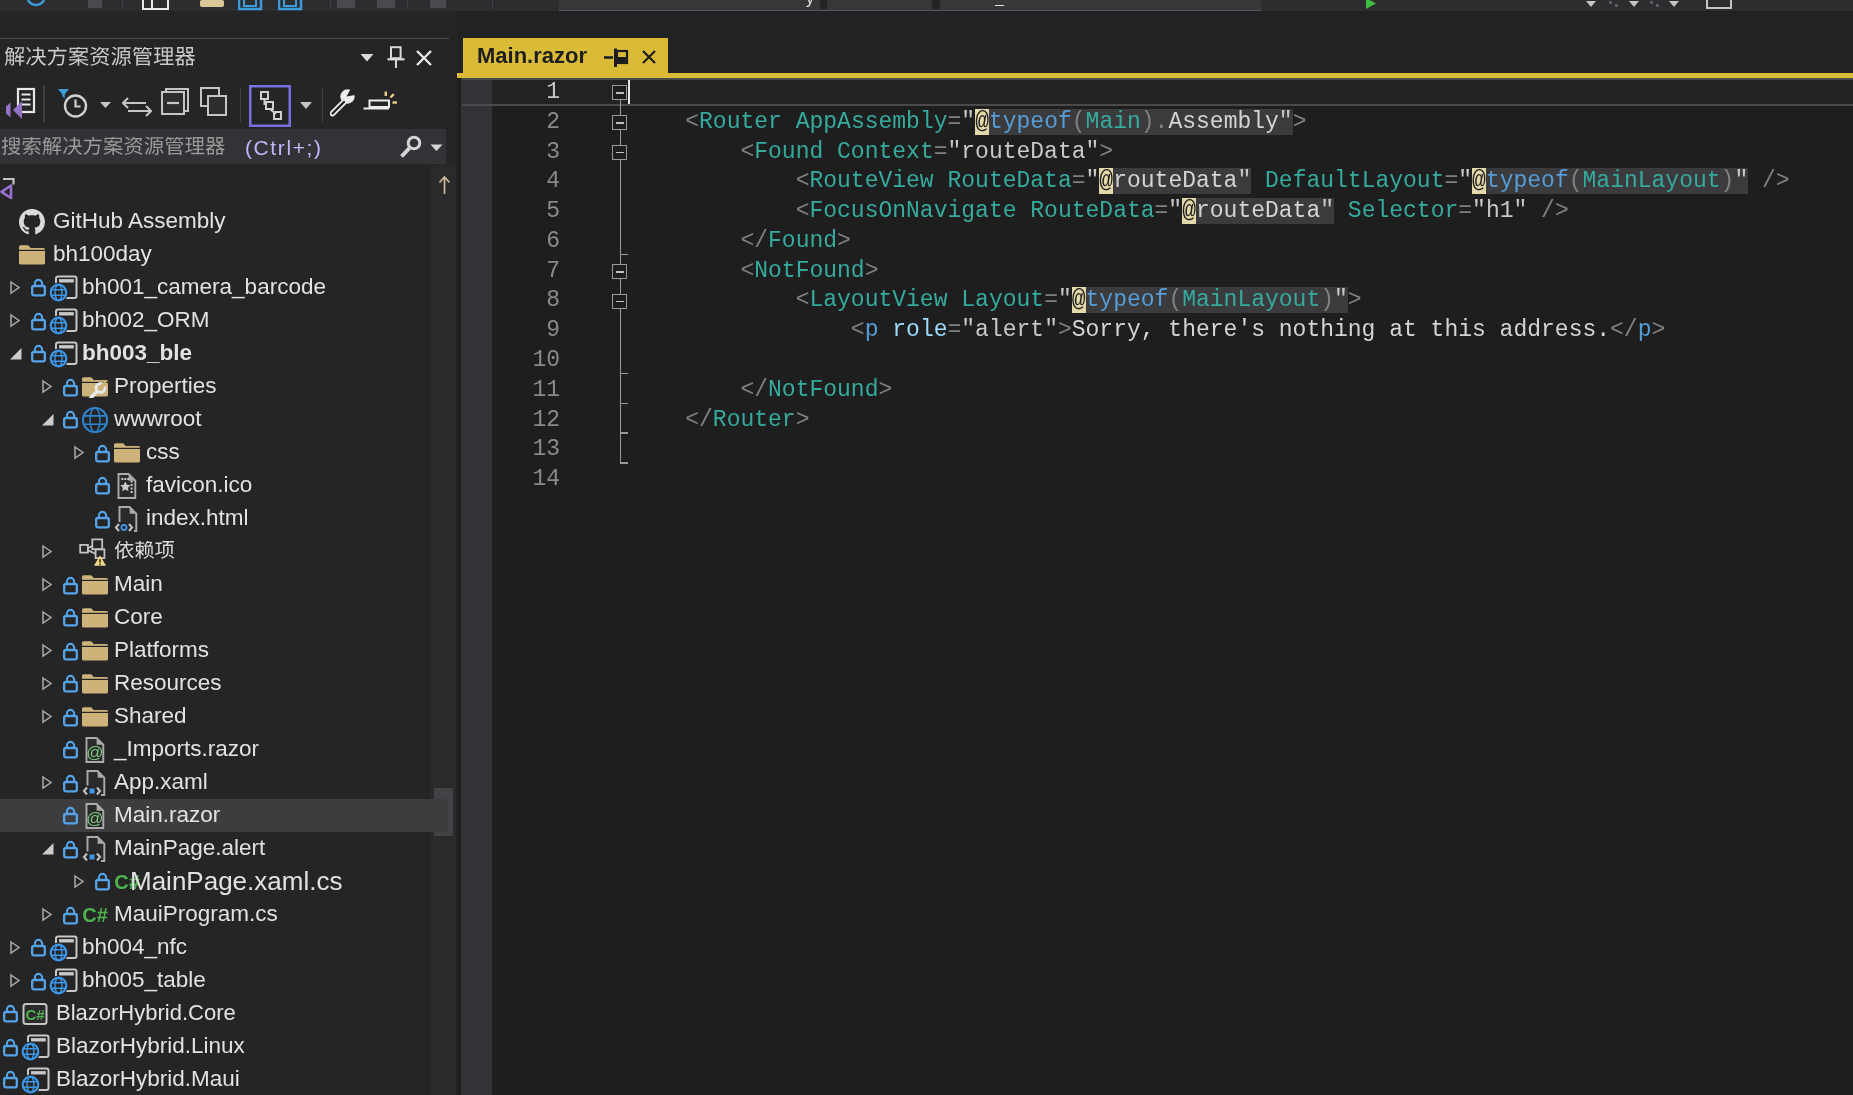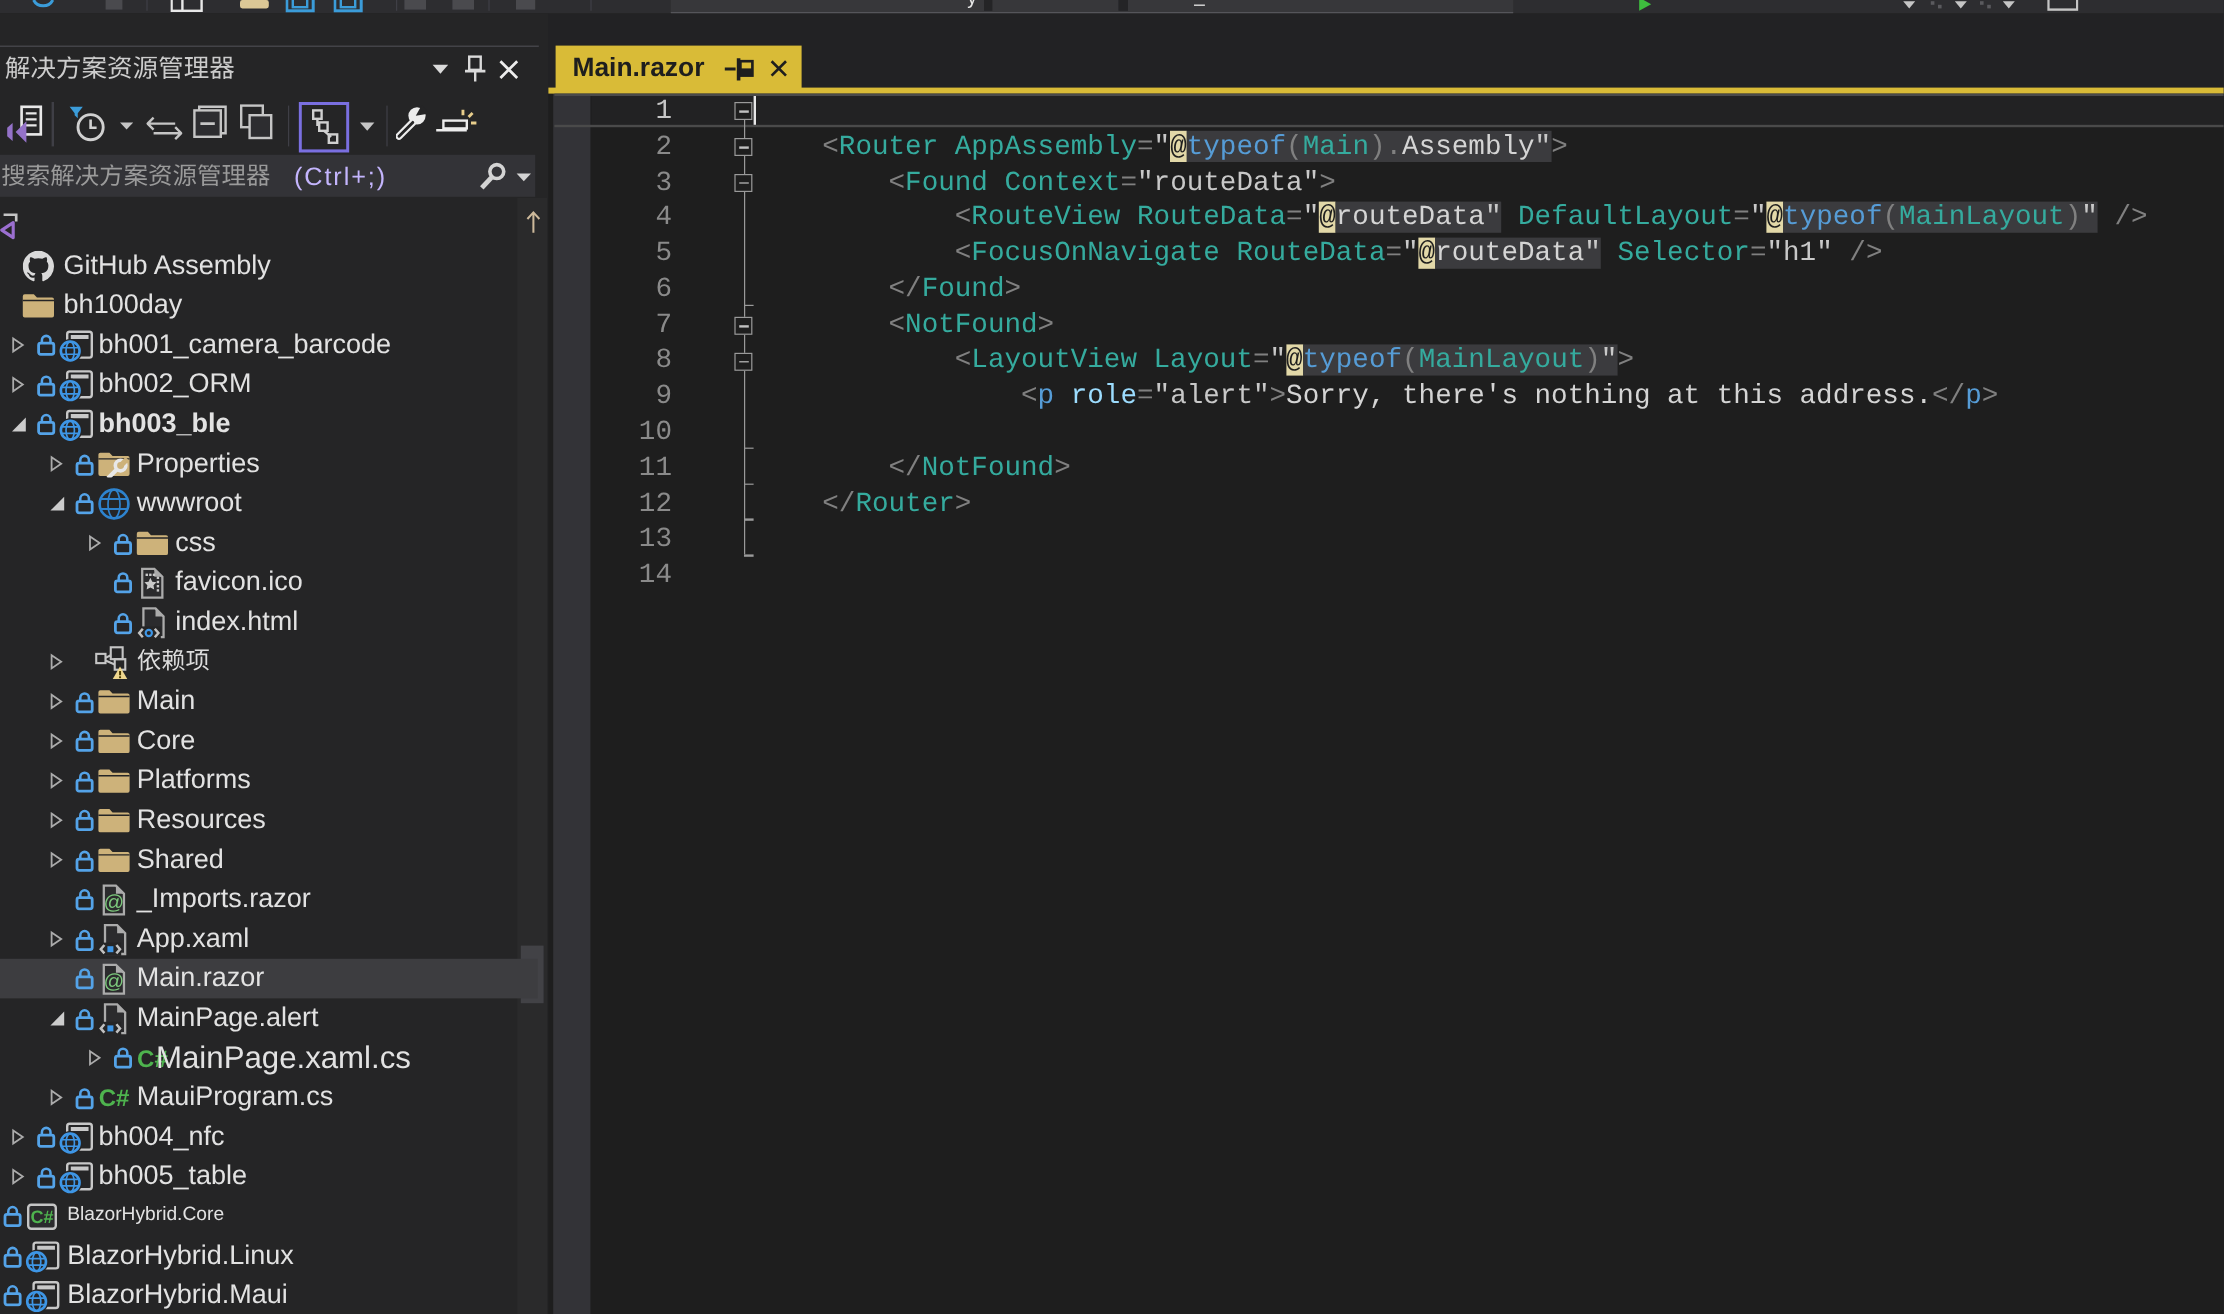--- a/index.html
+++ b/index.html
@@ -648,21 +648,21 @@
         <path d="M4.6 7.6 V5.2 a3.4 3.4 0 0 1 6.8 0 V7.6" fill="none" stroke="#54A3E8" stroke-width="2"></path>
         <rect x="2" y="7.6" width="12" height="8.8" rx="1.6" fill="none" stroke="#54A3E8" stroke-width="2.2"></rect>
       </svg>
     </div>
     <div style="position:absolute;left:20px;top:999.5px;width:30px;height:28px;display:flex;align-items:center;justify-content:center;">
       <svg class="ic" width="26" height="24" viewBox="0 0 26 24">
         <rect x="1.5" y="2" width="23" height="20" rx="2.5" fill="#2B2B2D" stroke="#C5C5C5" stroke-width="2"></rect>
         <text x="13" y="17.5" font-size="15" font-weight="bold" fill="#4EB34E" text-anchor="middle" font-family="Liberation Sans">C#</text>
       </svg>
     </div>
-    <div style="position:absolute;left:56px;top:996.5px;height:33px;display:flex;align-items:center;color:#E2E2E2;white-space:nowrap;font-size:16px;">BlazorHybrid.Core</div>
+    <div style="position:absolute;left:56px;top:996.5px;height:33px;display:flex;align-items:center;color:#E2E2E2;white-space:nowrap;font-size:22px;">BlazorHybrid.Core</div>
     <div style="position:absolute;left:2px;top:1038px;">
       <svg class="ic" width="17" height="19" viewBox="0 0 16 18">
         <path d="M4.6 7.6 V5.2 a3.4 3.4 0 0 1 6.8 0 V7.6" fill="none" stroke="#54A3E8" stroke-width="2"></path>
         <rect x="2" y="7.6" width="12" height="8.8" rx="1.6" fill="none" stroke="#54A3E8" stroke-width="2.2"></rect>
       </svg>
     </div>
     <div style="position:absolute;left:20px;top:1032.5px;width:30px;height:28px;display:flex;align-items:center;justify-content:center;">
       <svg class="ic" width="30" height="30" viewBox="0 0 30 30">
         <rect x="8" y="3.5" width="20.5" height="21.5" rx="2" fill="none" stroke="#C8C8C8" stroke-width="2"></rect>
         <path d="M11 7.8 H25.8" stroke="#C8C8C8" stroke-width="3.4"></path>

